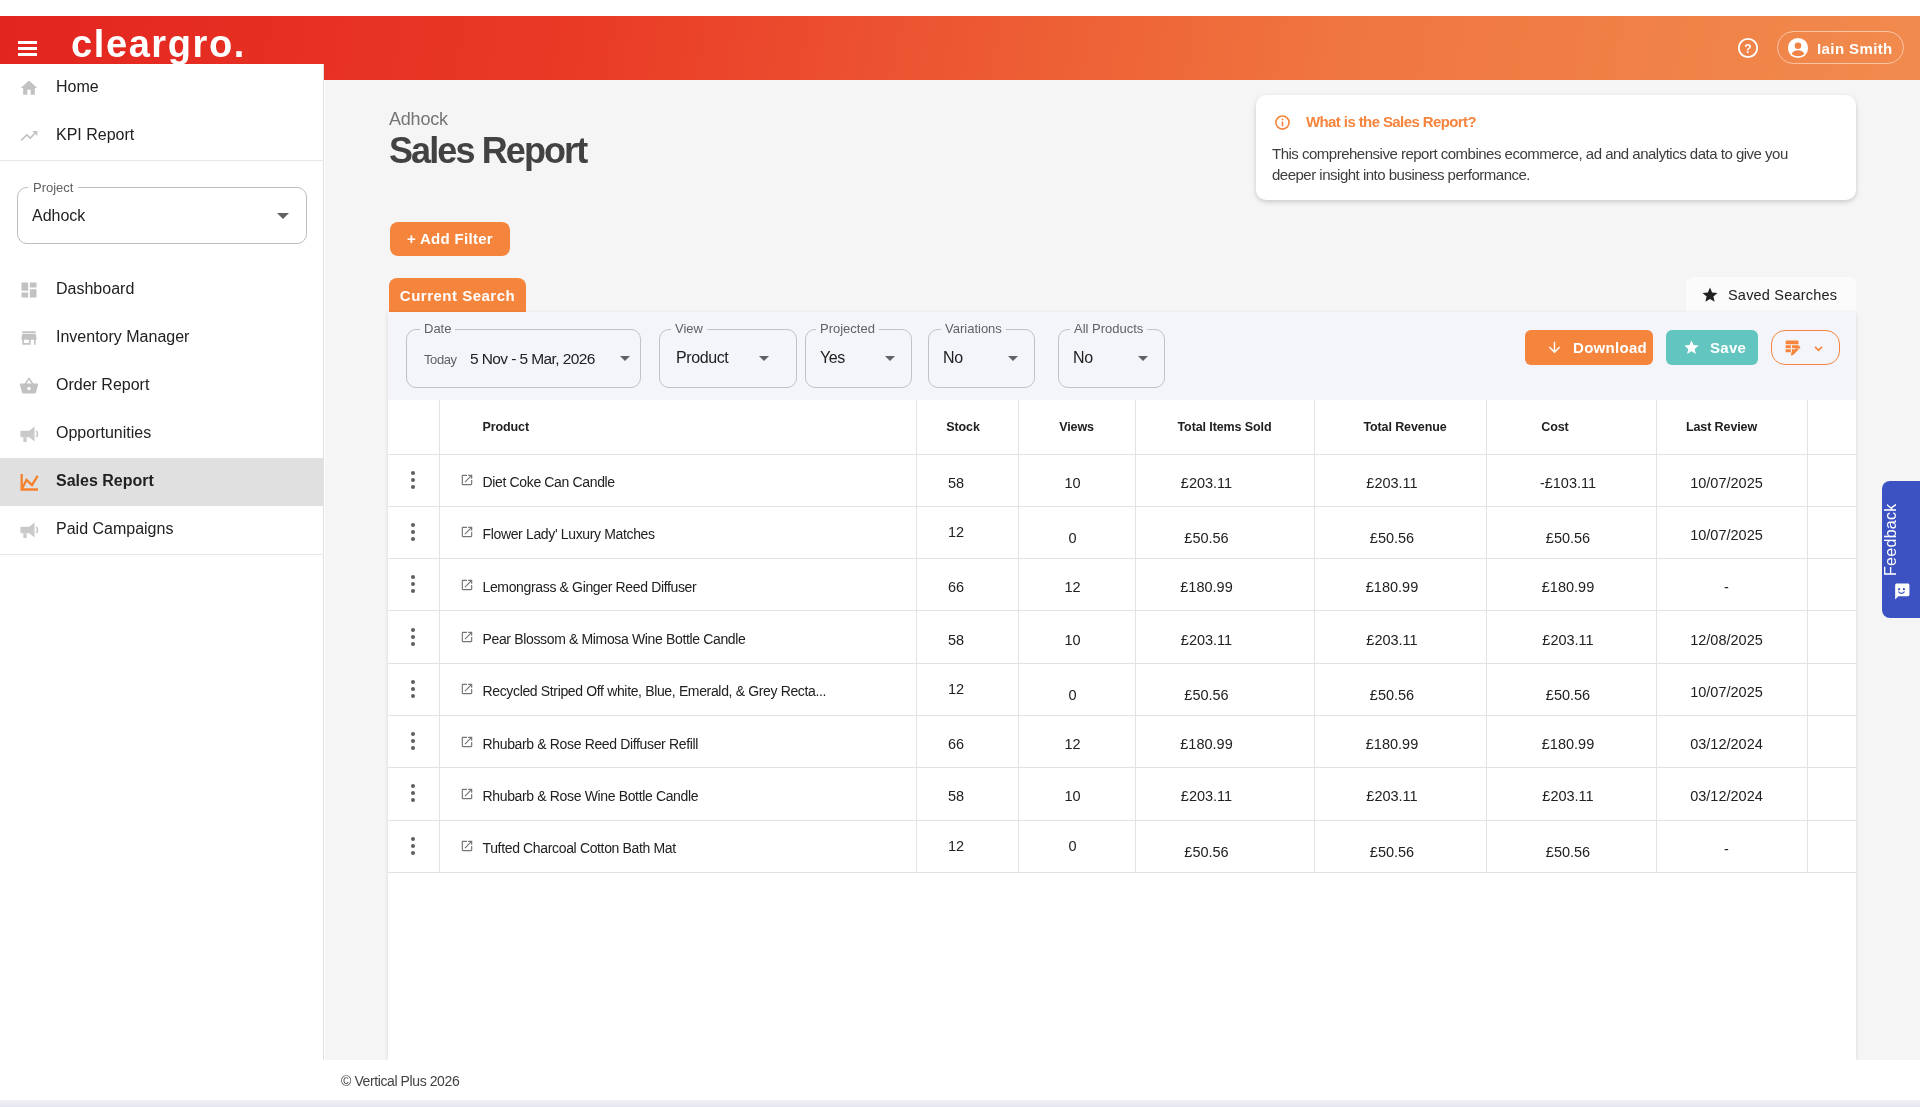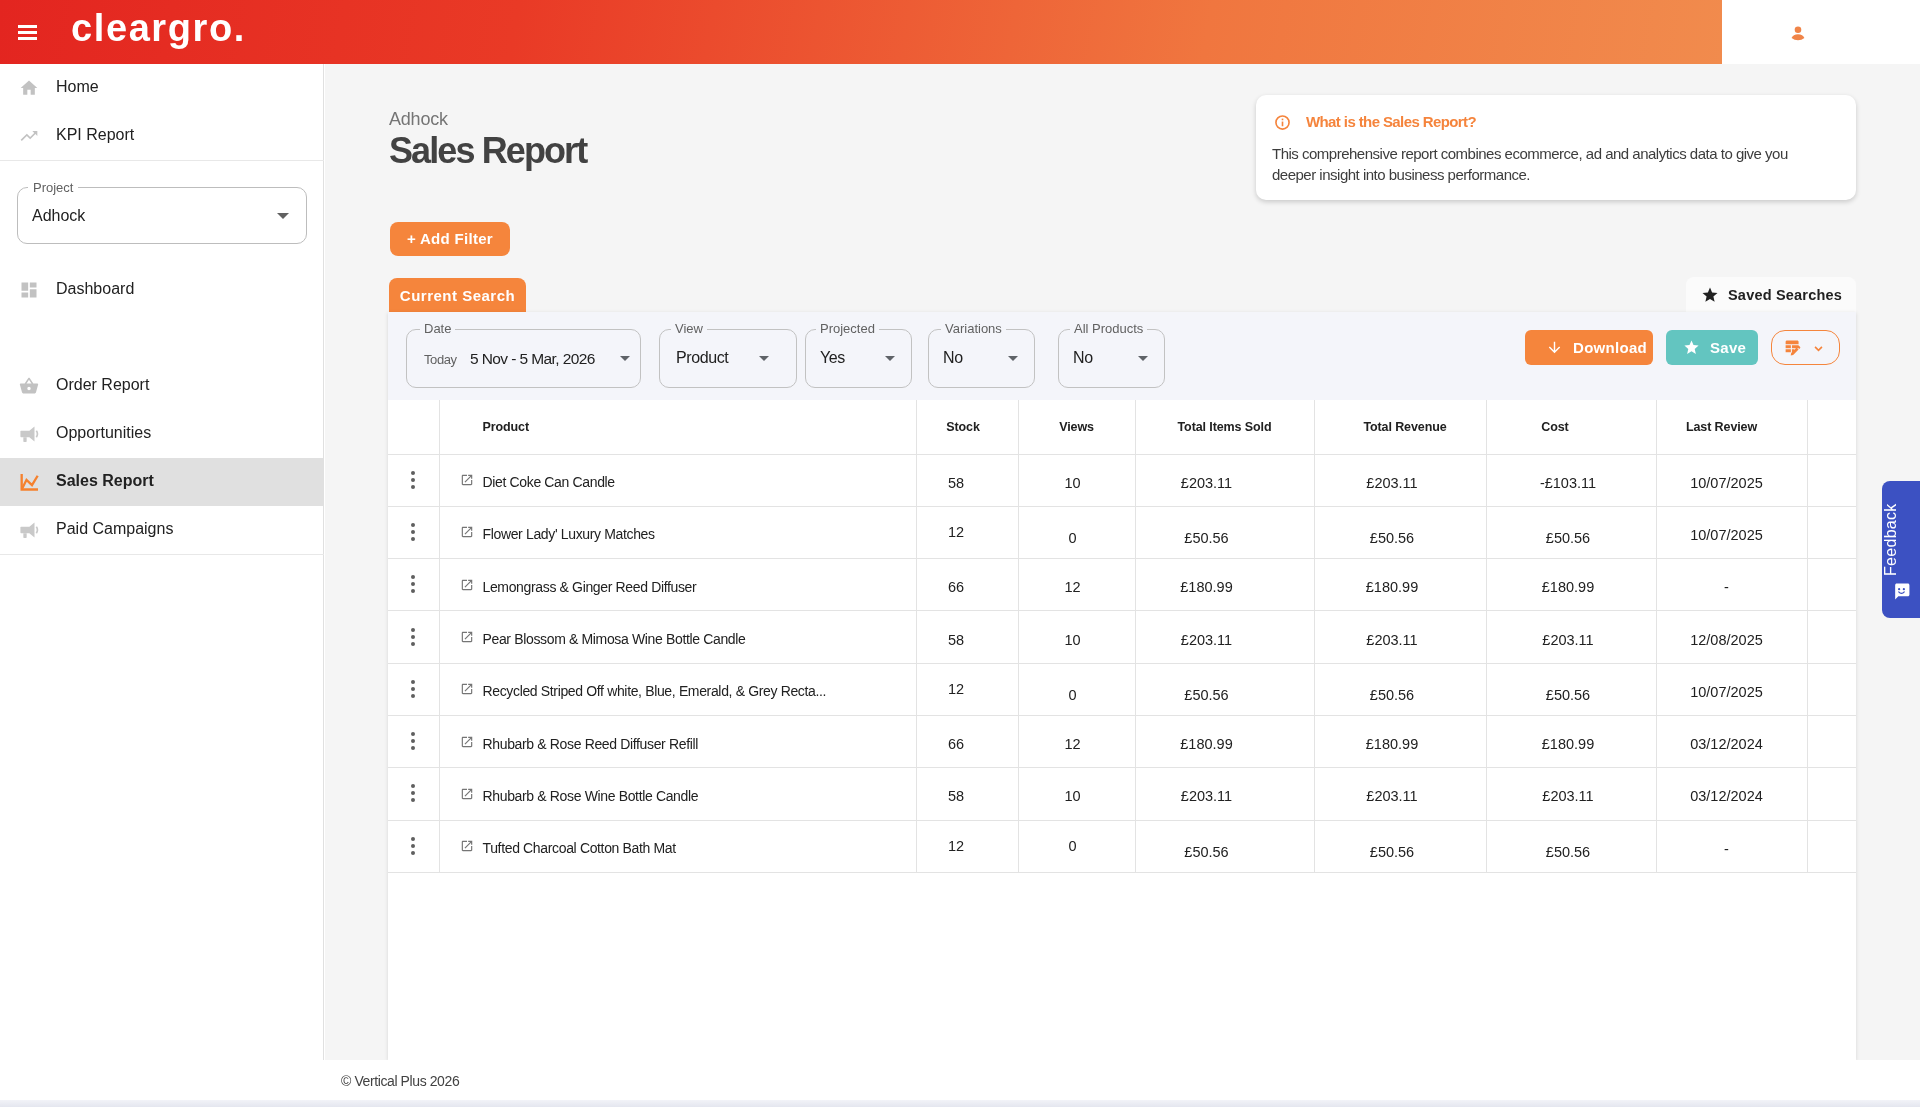--- a/index.html
+++ b/index.html
@@ -1,21 +1,21 @@
 <!DOCTYPE html>
 <html><head>
 <meta charset="utf-8">
 <title>Sales Report</title>
 <style>
   * { margin:0; padding:0; box-sizing:border-box; }
   html,body { width:1920px; height:1107px; font-family:"Liberation Sans", sans-serif; background:#fff; overflow:hidden; }
   .abs { position:absolute; }
 
   
-  .topbar { position:absolute; left:0; top:0; width:1722px; height:64px;
+  .topbar { position:absolute; left:0; top:16px; width:1920px; height:64px;
     background:linear-gradient(100deg, #e32520 0%, #e93a26 30%, #f0763f 70%, #f18b4d 100%); }
   .burger { position:absolute; left:18px; top:25px; width:19px; }
   .burger div { height:2.6px; background:#fff; margin-bottom:3.4px; }
   .logo { position:absolute; left:71px; top:7px; font-size:38px; font-weight:700; color:#fff; letter-spacing:1.6px; }
   .helpicon { position:absolute; left:1737px; top:21px; width:22px; height:22px; }
   .userchip { position:absolute; left:1777px; top:15px; width:127px; height:33px; border:1px solid rgba(255,255,255,0.5); border-radius:17px; }
   .userchip .avatar { position:absolute; left:9px; top:5px; width:22px; height:22px; }
   .userchip .uname { position:absolute; left:39px; top:8px; font-size:15px; font-weight:700; color:#fff; letter-spacing:0.4px; }
 
   
@@ -35,21 +35,21 @@
   .content { position:absolute; left:325px; top:64px; width:1595px; height:996px; background:#f5f5f5; }
   .crumb { position:absolute; left:389px; top:109px; font-size:18px; color:#757575; letter-spacing:-0.2px; }
   .h1 { position:absolute; left:389px; top:130px; font-size:36px; font-weight:700; color:#424242; letter-spacing:-1.9px; }
 
   .infocard { position:absolute; left:1256px; top:95px; width:600px; height:105px; background:#fff; border-radius:10px; box-shadow:0 2px 5px rgba(0,0,0,0.18); }
 
   .btn-addfilter { position:absolute; left:390px; top:222px; width:120px; height:34px; background:#f5853c; border-radius:8px; color:#fff; font-size:15px; font-weight:700; text-align:center; line-height:34px; letter-spacing:0.3px; }
   .tab-current { position:absolute; left:389px; top:278px; width:137px; height:34px; background:#f5853c; border-radius:8px 8px 0 0; color:#fff; font-size:15px; font-weight:700; text-align:center; line-height:35px; letter-spacing:0.5px; }
   .tab-saved { position:absolute; left:1686px; top:277px; width:170px; height:35px; background:#fbfbfb; border-radius:8px 8px 0 0; }
   .tab-saved .star { position:absolute; left:15px; top:9px; width:18px; height:18px; }
-  .tab-saved .t { position:absolute; left:42px; top:10px; font-size:14.5px; font-weight:700; color:#212121; letter-spacing:0.2px; }
+  .tab-saved .t { position:absolute; left:42px; top:10px; font-size:14.5px; font-weight:400; color:#212121; letter-spacing:0.2px; }
 
   
   .panel { position:absolute; left:388px; top:312px; width:1468px; height:748px; background:#fff; box-shadow:0 1px 4px rgba(0,0,0,0.13); }
   .filterbar { position:absolute; left:0; top:0; width:1468px; height:88px; background:#f4f5fa; }
   .fbox { position:absolute; top:17px; height:59px; border:1px solid #c2c2c2; border-radius:10px; }
   .fbox .flabel { position:absolute; top:-9px; font-size:13px; color:#616161; background:#f4f5fa; padding:0 4px; white-space:nowrap; }
   .fbox .fval { position:absolute; top:19px; font-size:16px; letter-spacing:-0.4px; color:#212121; white-space:nowrap; }
   .fbox .farrow { position:absolute; top:26px; width:0; height:0; border-left:5.5px solid transparent; border-right:5.5px solid transparent; border-top:5.5px solid #5f6368; }
 
   .btn-download { position:absolute; left:1137px; top:18px; width:128px; height:35px; background:#f5853c; border-radius:6px; color:#fff; }
@@ -371,20 +371,26 @@
   <div class="projlabel">Project</div>
   <div class="projval">Adhock</div>
   <div class="selarrow abs" style="left:277px; top:149px;"></div>
 
   <div class="nav-item" style="top:202px;">
     <svg class="nicon" viewBox="0 0 24 24">
         <path fill="#c2c2c2" d="M3 13h8V3H3v10zm0 8h8v-6H3v6zm10 0h8V11h-8v10zm0-18v6h8V3h-8z"></path>
       </svg>
     <div class="nlabel">Dashboard</div>
   </div>
+  <div class="nav-item" style="top:250px;">
+    <svg class="nicon" viewBox="0 0 24 24">
+        <path fill="#c2c2c2" d="M20 4H4v2h16V4zm1 10v-2l-1-5H4l-1 5v2h1v6h10v-6h4v6h2v-6h1zm-9 4H6v-4h6v4z"></path>
+      </svg>
+    <div class="nlabel">Inventory Manager</div>
+  </div>
   <div class="nav-item" style="top:298px;">
     <svg class="nicon" viewBox="0 0 24 24">
         <path fill="#c2c2c2" d="M17.21 9l-4.38-6.56c-.19-.28-.51-.42-.83-.42-.32 0-.64.14-.83.43L6.79 9H2c-.55 0-1 .45-1 1 0 .09.01.18.04.27l2.54 9.27c.23.84 1 1.46 1.92 1.46h13c.92 0 1.69-.62 1.93-1.46l2.54-9.27L23 10c0-.55-.45-1-1-1h-4.79zM9 9l3-4.4L15 9H9zm3 8c-1.1 0-2-.9-2-2s.9-2 2-2 2 .9 2 2-.9 2-2 2z"></path>
       </svg>
     <div class="nlabel">Order Report</div>
   </div>
   <div class="nav-item" style="top:346px;">
     <svg class="nicon" viewBox="0 0 24 24">
         <path fill="#c9c9c9" d="M2.5 8.2h9.5v7.6H2.5c-.45 0-.8-.35-.8-.8V9c0-.45.35-.8.8-.8z"></path>
         <path fill="#c9c9c9" d="M12 8.4 18.6 2.9v18.2L12 15.6zM5.2 15.8h4v5c0 .4-.3.7-.7.7H5.9c-.4 0-.7-.3-.7-.7z"></path>

